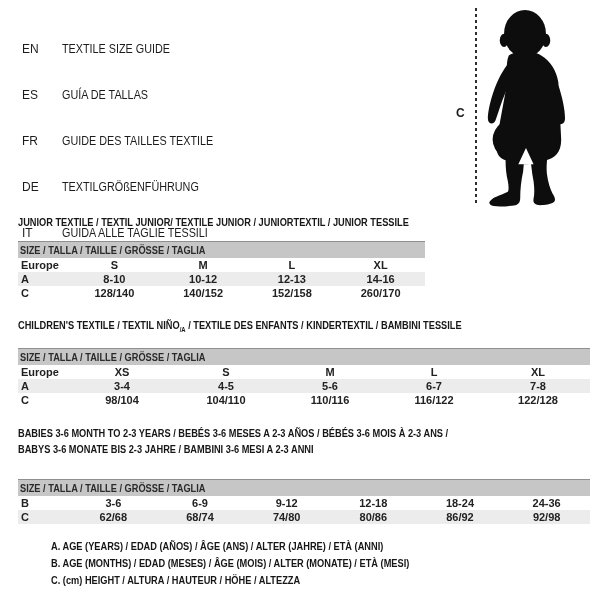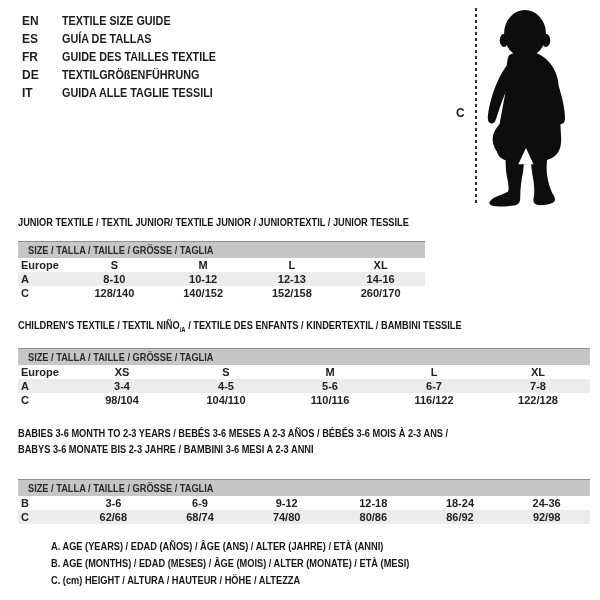--- a/index.html
+++ b/index.html
@@ -6,42 +6,42 @@
   body{
     width:600px;height:600px;background:#ffffff;position:relative;overflow:hidden;
     font-family:"Liberation Sans","DejaVu Sans",sans-serif;color:#1c1c1c;
     -webkit-font-smoothing:antialiased;
   }
   .abs{position:absolute;}
   .cond{display:inline-block;transform:scaleX(0.84);transform-origin:0 50%;white-space:nowrap;}
 
   
   .langs{top:12px;left:22px;}
-  .lang-row{display:flex;height:18px;align-items:center;font-size:12px;font-weight:bold;}
+  .lang-row{display:flex;height:18px;align-items:center;font-size:12px;font-weight:normal;margin-top:28px;}
   .lang-code{width:40px;}
   .lang-title{display:inline-block;transform:scaleX(0.9);transform-origin:0 50%;white-space:nowrap;}
 
   
   .baby{left:482px;top:8px;}
   .dotted-line{left:475px;top:8px;width:2px;height:198px;
     background:repeating-linear-gradient(to bottom,#2e2e2e 0px,#2e2e2e 3px,transparent 3px,transparent 6px);}
   .height-label{left:456px;top:106px;font-size:12px;font-weight:bold;}
 
   
   .section{left:18px;}
   .sec-junior{top:216px;width:407px;}
   .sec-children{top:319px;width:572px;}
   .sec-babies{top:425px;width:572px;}
   .sec-title{font-size:11px;font-weight:bold;line-height:13px;margin-bottom:12px;color:#161616;}
   .sec-title sub{font-size:7px;}
   .sec-babies .sec-title{line-height:16px;margin-bottom:22px;}
   .sec-babies .sec-title .cond{display:block;}
 
   .size-bar{height:16px;line-height:16px;background:#c6c6c6;border-top:1px solid #8f8f8f;
-    padding-left:10px;font-size:11px;font-weight:bold;color:#2a2a2a;}
+    padding-left:2px;font-size:11px;font-weight:bold;color:#2a2a2a;}
   table{width:100%;border-collapse:collapse;table-layout:fixed;}
   td{height:14px;padding:0;font-size:11px;font-weight:bold;text-align:center;vertical-align:middle;color:#222;}
   td.rowhead{text-align:left;padding-left:3px;}
   tr.alt td{background:#ececec;}
 
   
   .notes{top:538px;left:21px;}
   .note-line{font-size:11px;font-weight:bold;line-height:17px;height:17px;color:#161616;margin-left:30px;}
 </style>
 </head>

